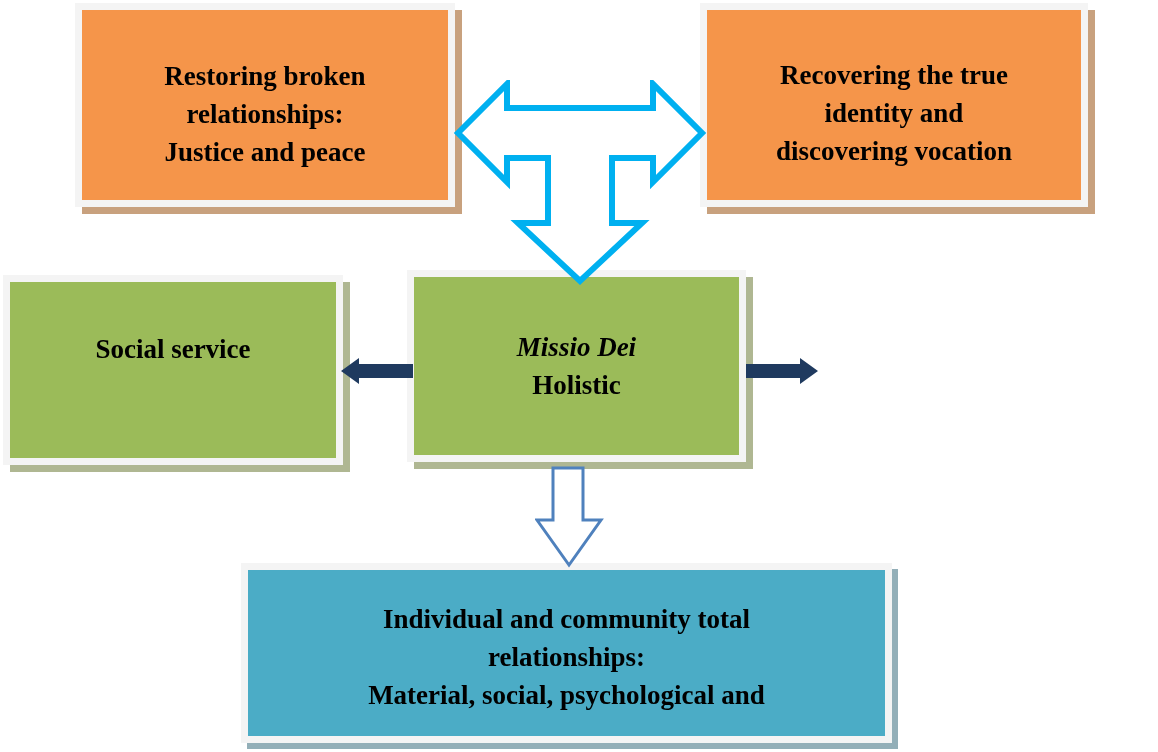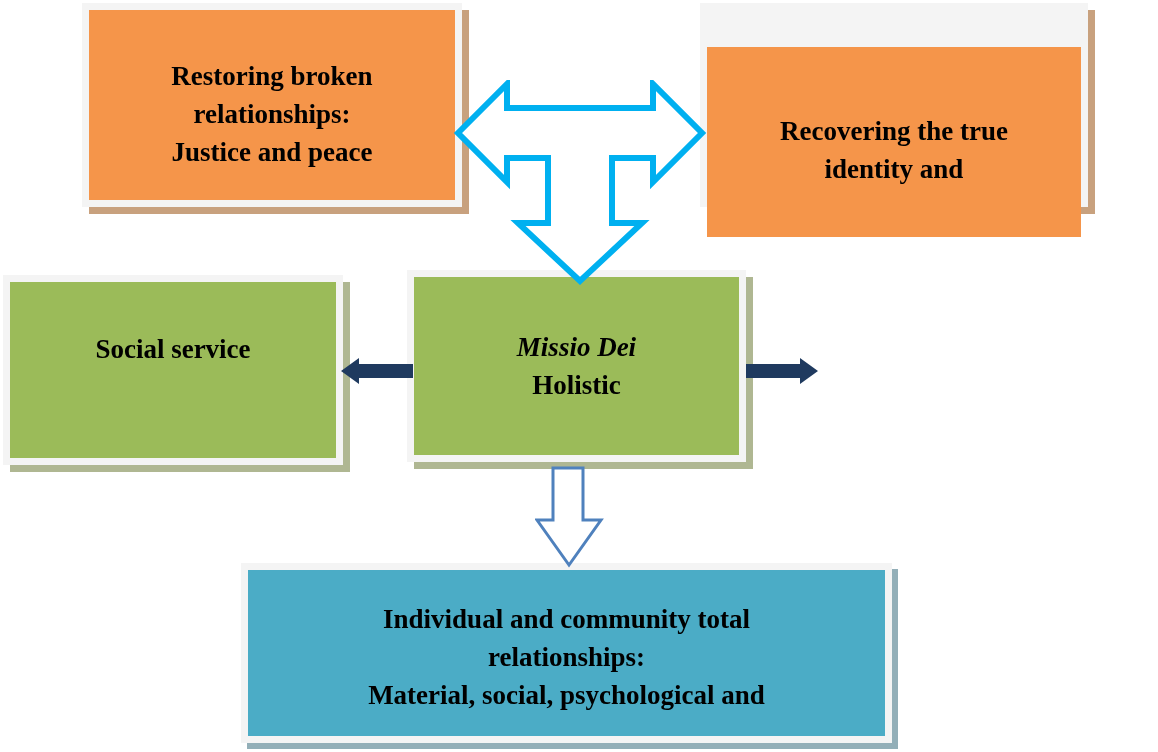--- a/index.html
+++ b/index.html
@@ -32,24 +32,24 @@
   .box-text{
     font-weight:bold;
     font-size:27px;
     line-height:38px;
     color:#000000;
   }
   .box-text span{display:block;}
   .italic{font-style:italic;}
   svg{position:absolute;display:block;}
   
-  .pos-restoring{left:82px;top:3px;width:380px;height:204px;}
+  .pos-restoring{left:75px;top:3px;width:380px;height:204px;}
   .pos-restoring .fill{padding-top:18px;}
   .pos-recovering{left:700px;top:3px;width:388px;height:204px;}
-  .pos-recovering .fill{padding-top:16px;margin-top:37px;}
+  .pos-recovering .fill{padding-top:16px;}
   .pos-center{left:407px;top:270px;width:339px;height:192px;}
   .pos-social{left:3px;top:275px;width:340px;height:190px;}
   .pos-social .fill{padding-bottom:42px;}
   .pos-evangelism{left:810px;top:265px;width:342px;height:197px;}
   .pos-evangelism .fill{padding-bottom:42px;}
   .pos-transformation{left:241px;top:563px;width:651px;height:180px;}
   .pos-transformation .fill{padding-top:8px;}
 </style>
 </head>
 <body>
@@ -64,20 +64,21 @@
         <span>Justice and peace</span>
       </div>
     </div>
   </div>
 
   <div class="frame orange-frame pos-recovering">
     <div class="fill orange-fill">
       <div class="box-text">
         <span>Recovering the true</span>
         <span>identity and</span>
+        <span>discovering vocation</span>
       </div>
     </div>
   </div>
 
   <div class="frame green-frame pos-social">
     <div class="fill green-fill">
       <div class="box-text">
         <span>Social service</span>
       </div>
     </div>

